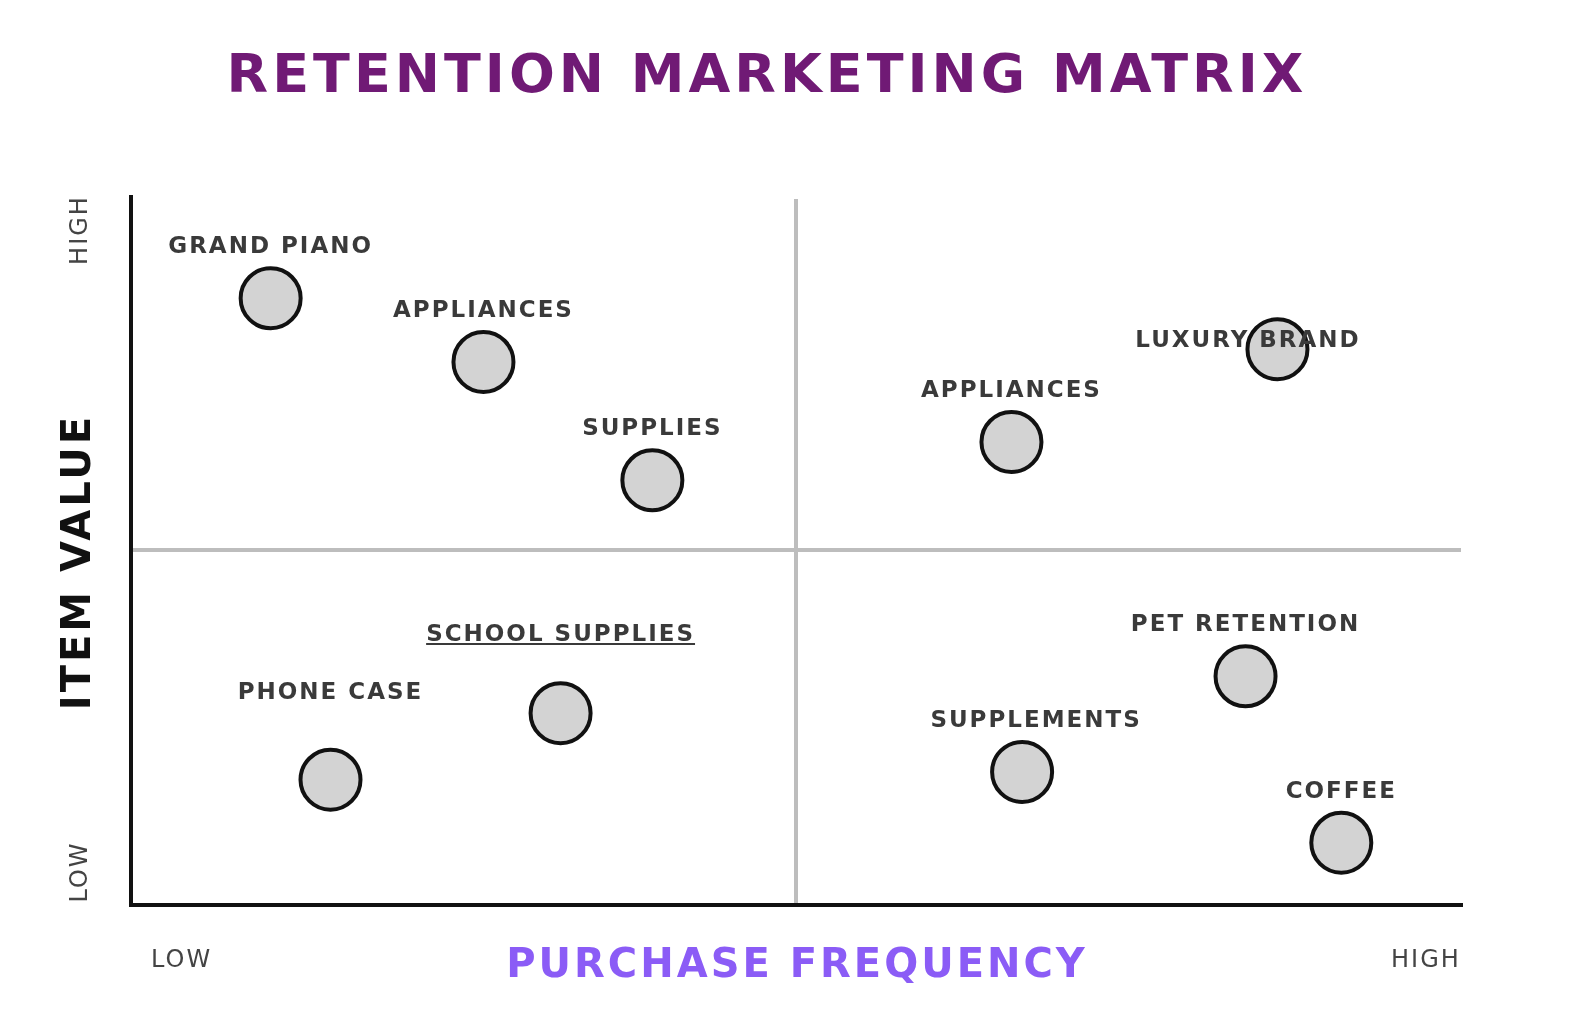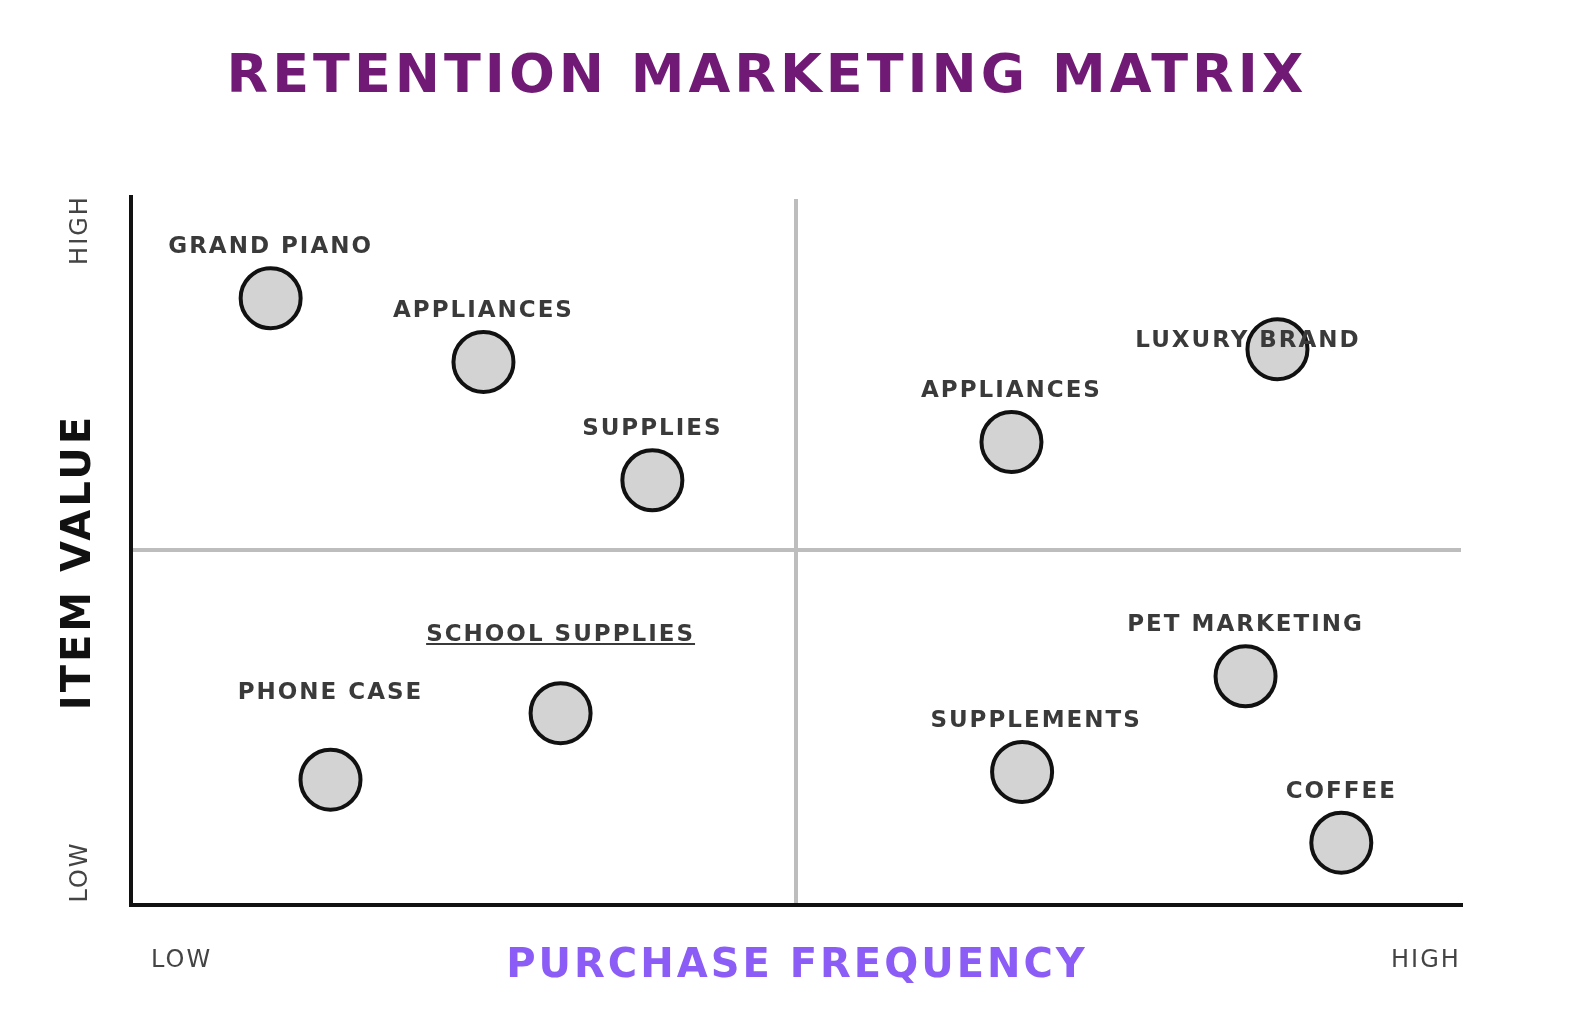--- a/index.html
+++ b/index.html
@@ -37,21 +37,21 @@
 </svg>
 
 <div id="labels">
     <div class="pt-label" style="left: 270.65px; top: 232.244px;">GRAND PIANO</div>
     <div class="pt-label" style="left: 483.45px; top: 295.964px;">APPLIANCES</div>
     <div class="pt-label" style="left: 652.36px; top: 414.2px;">SUPPLIES</div>
     <div class="pt-label" style="left: 1011.46px; top: 375.968px;">APPLIANCES</div>
     <div class="pt-label" style="left: 1248px; top: 283.22px; margin-top: 43px;">LUXURY BRAND</div>
     <div class="pt-label" style="left: 560.59px; top: 620px; text-decoration: underline;">SCHOOL SUPPLIES</div>
     <div class="pt-label" style="left: 330.5px; top: 678px;">PHONE CASE</div>
-    <div class="pt-label" style="left: 1245.54px; top: 610.316px;">PET MARKETING</div>
+    <div class="pt-label" style="left: 1245.54px; top: 610.316px;">PET RETENTION</div>
     <div class="pt-label" style="left: 1022.1px; top: 705.896px; margin-left: 14px;">SUPPLEMENTS</div>
     <div class="pt-label" style="left: 1341.3px; top: 776.696px;">COFFEE</div>
   </div>
 
 <div class="ylabel">ITEM VALUE</div>
 <div class="ytick" style="top:230px;">HIGH</div>
 <div class="ytick" style="top:872px;">LOW</div>
 
 <div class="xlabel">PURCHASE FREQUENCY</div>
 <div class="xtick" style="left:151px;">LOW</div>

